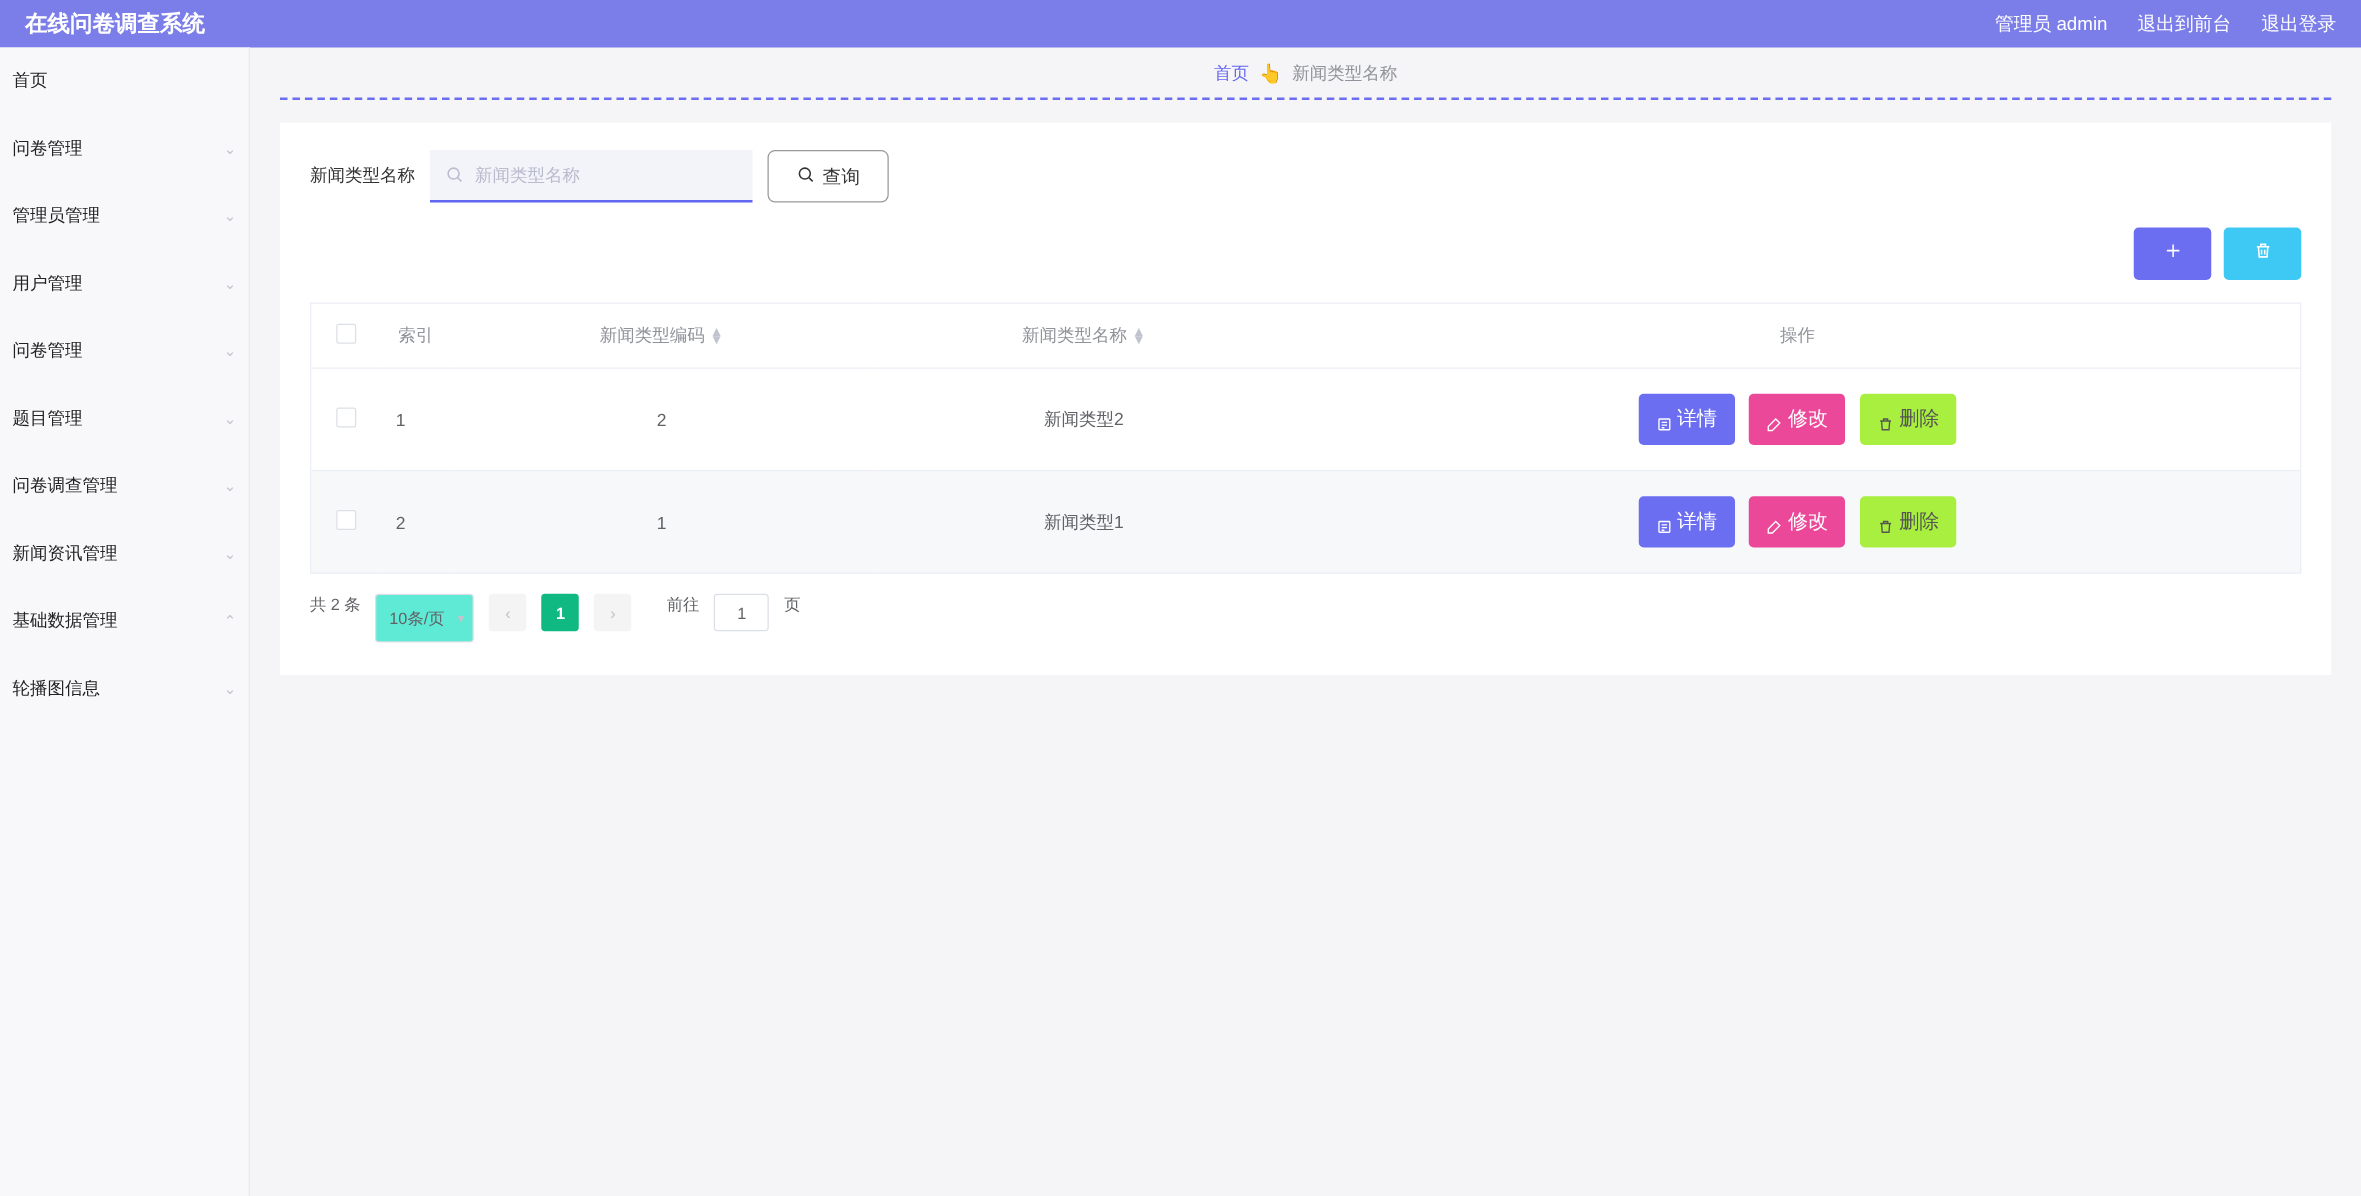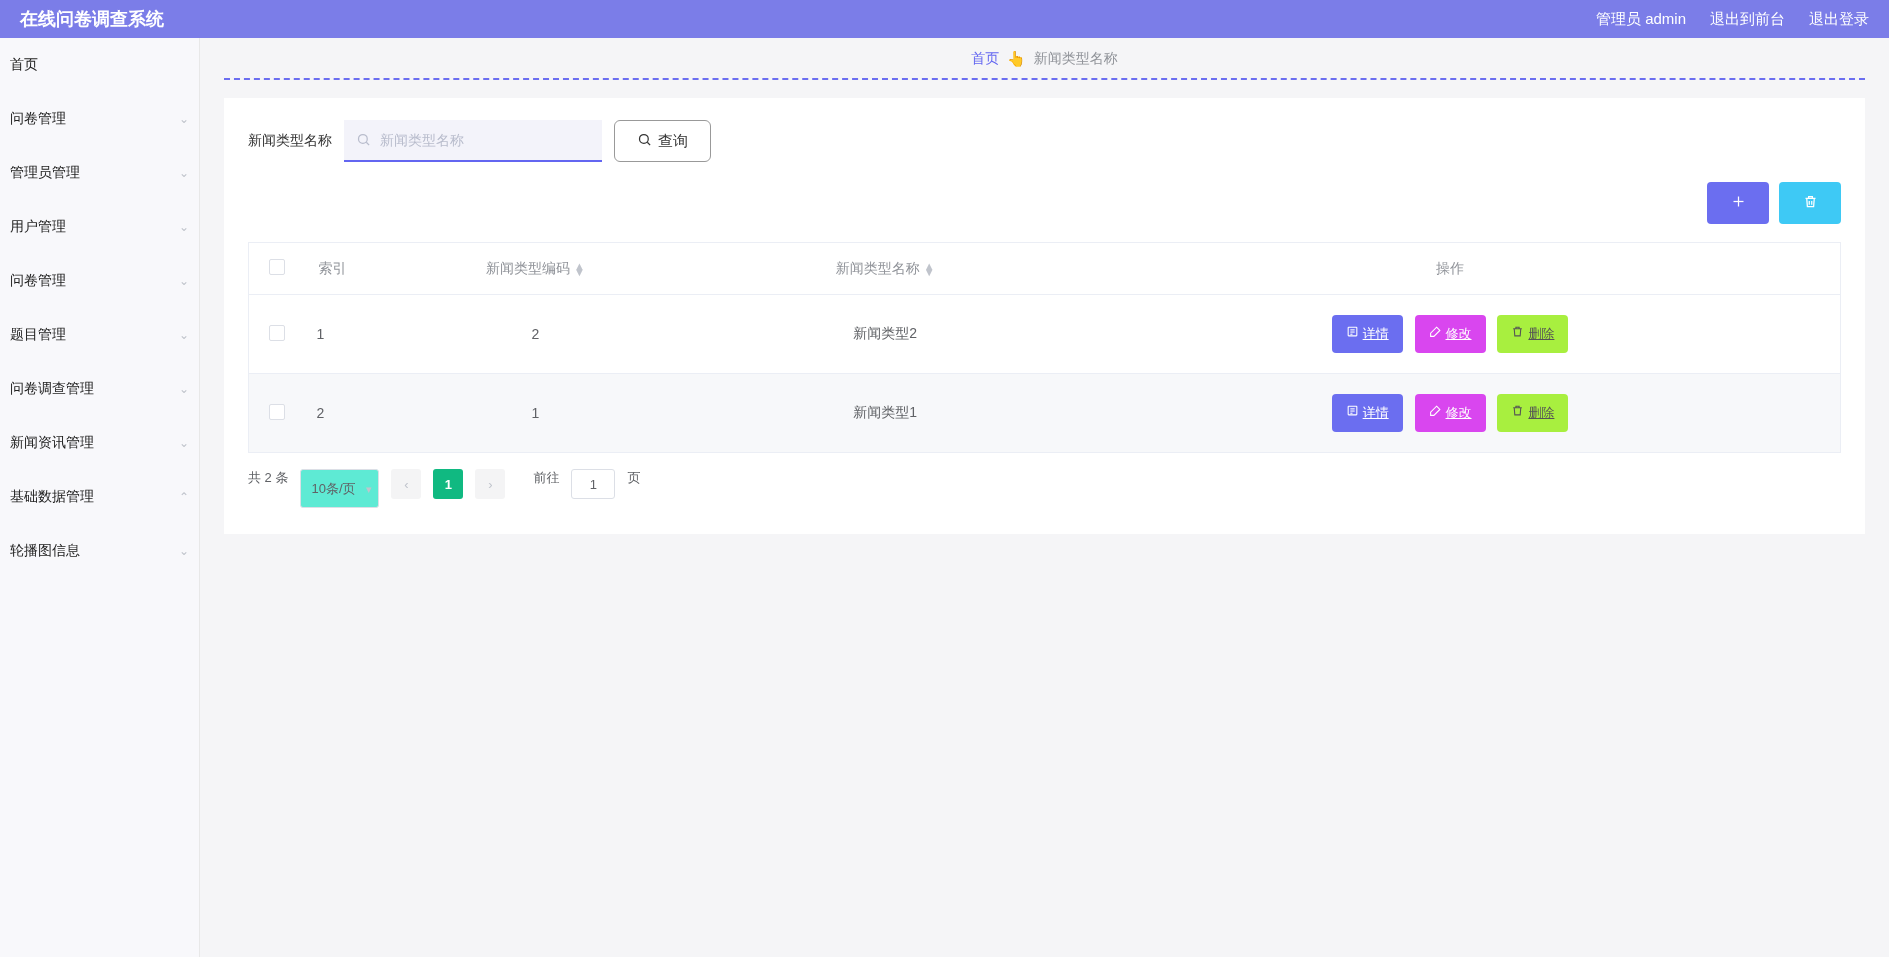--- a/index.html
+++ b/index.html
@@ -49,23 +49,23 @@
     .table { width: calc(100% - 48px); margin: 0 24px; border-collapse: collapse; border: 1px solid #ebeef5; }
     .table th { background: #fff; color: #909399; font-weight: normal; padding: 16px 10px; text-align: center; border-bottom: 1px solid #ebeef5; font-size: 14px; }
     .table th .sort { color: #c0c4cc; font-size: 11px; margin-left: 4px; display: inline-flex; flex-direction: column; line-height: 6px; vertical-align: middle; }
     .table td { padding: 20px 10px; text-align: center; color: #606266; border-bottom: 1px solid #ebeef5; font-size: 14px; }
     .table td.idx { text-align: left; padding-left: 12px; }
     .table tbody tr:nth-child(even) { background: #f7f8fa; }
     .table .chk { width: 56px; }
     .table .chk-box { width: 16px; height: 16px; border: 1px solid #dcdfe6; border-radius: 2px; display: inline-block; background: #fff; cursor: pointer; }
     .table .col-idx { width: 56px; }
     
-    .act-btn { display: inline-flex; align-items: flex-start; gap: 4px; padding: 10px 14px; border: none; border-radius: 4px; cursor: pointer; font-size: 13px; margin: 0 4px; color: #fff; text-decoration: underline; }
+    .act-btn { display: inline-flex; align-items: flex-end; gap: 4px; padding: 10px 14px; border: none; border-radius: 4px; cursor: pointer; font-size: 16px; margin: 0 4px; color: #fff; }
     .act-detail { background: #6b6ef0; }
-    .act-edit { background: #d946ef; }
+    .act-edit { background: #ec4899; }
     .act-del { background: #a8ef3f; color: #555; }
     .act-btn svg { width: 13px; height: 13px; }
     
     
     .pagination { display: flex; align-items: flex-start; gap: 12px; padding: 16px 24px 0; color: #606266; font-size: 13px; }
     .page-select { height: 39px; border: 1px solid #dcdfe6; border-radius: 3px; padding: 0 22px 0 10px; background: #5eead4; color: #606266; font-size: 13px; appearance: none; position: relative; }
     .select-wrap { position: relative; }
     .select-wrap::after { content: "▾"; position: absolute; right: 8px; top: 50%; transform: translateY(-50%); color: #c0c4cc; pointer-events: none; font-size: 11px; }
     .page-btn { width: 30px; height: 30px; border: none; background: #f4f4f5; color: #c0c4cc; border-radius: 3px; cursor: pointer; display: flex; align-items: center; justify-content: center; font-size: 13px; }
     .page-btn.active { background: #10b981; color: #fff; font-weight: bold; }

